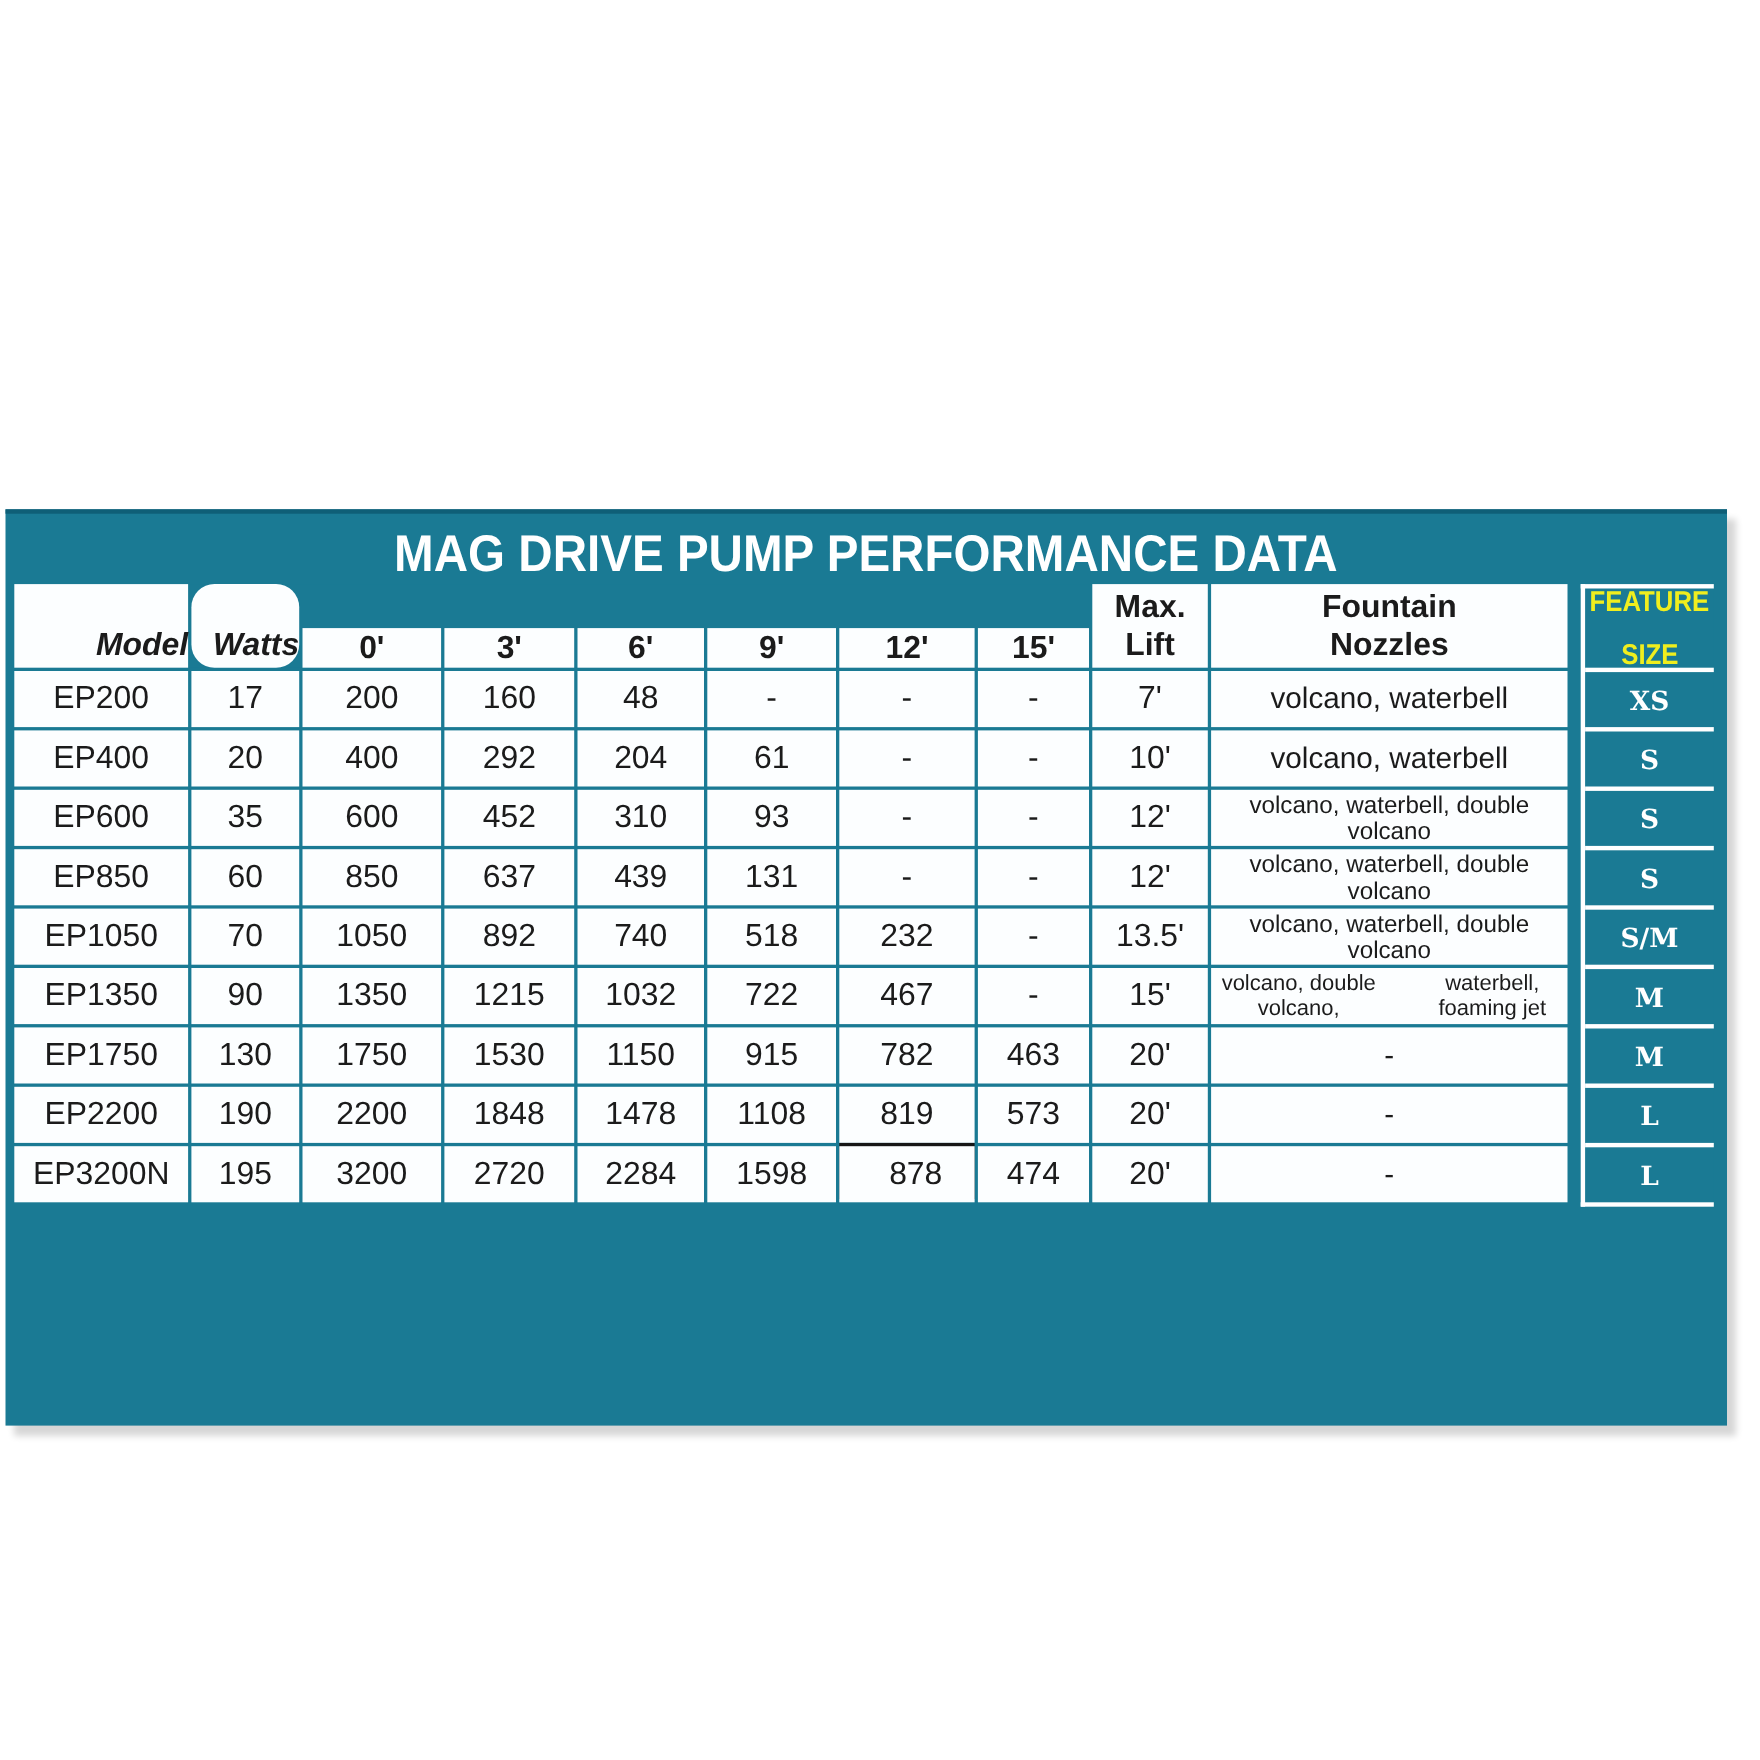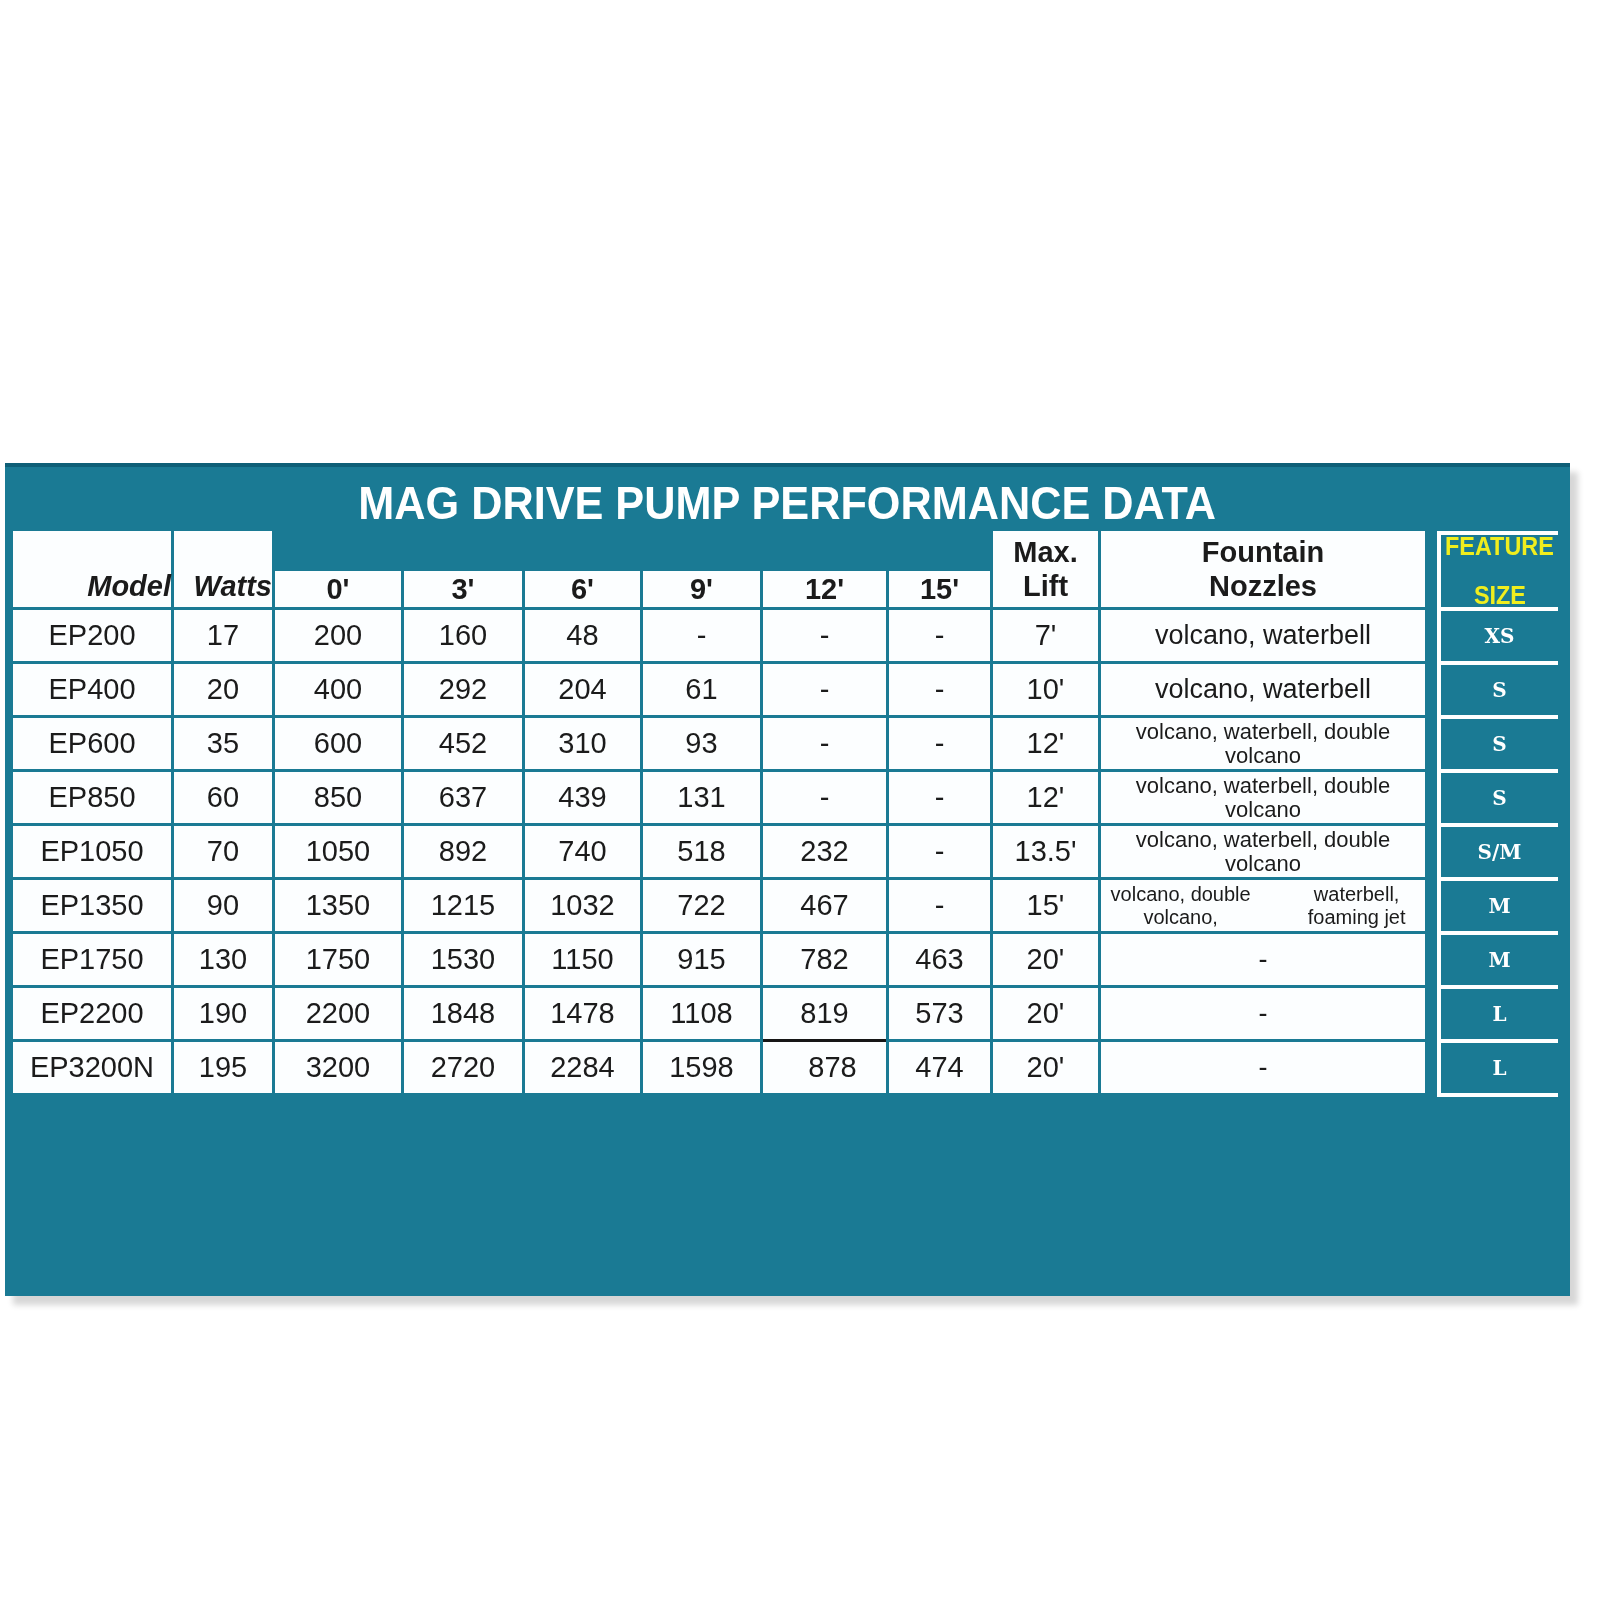--- a/index.html
+++ b/index.html
@@ -36,42 +36,42 @@
 
   .c{
     background:#fcfeff;display:flex;align-items:center;justify-content:center;
     color:#1b1b1b;font-size:29px;line-height:1.05;text-align:center;
   }
   .hdr-grid .c{font-weight:bold;}
   .h-bottom{align-items:flex-end;padding-bottom:6px;box-sizing:border-box;font-style:italic;}
   .h-span{grid-column:3 / span 6;grid-row:1;align-items:flex-end;font-size:31px;padding-bottom:2px;box-sizing:border-box;}
   .h-2row{grid-row:1 / span 2;flex-direction:column;justify-content:center;gap:3px;}
   .h-flow{grid-row:2;}
-  .col1{grid-column:1;} .col2{grid-column:2;} .col9{grid-column:9;} .col10{grid-column:10;}
+  .col1{grid-column:1;} .col2{grid-column:2;border-radius:21px;} .col9{grid-column:9;} .col10{grid-column:10;}
 
   .nz-lg{font-size:27px;}
   .nz-md{font-size:22px;}
   .nz-sm{font-size:20px;line-height:1.12;flex-direction:row;gap:28px;}
   .black-top{box-shadow:0 -3px 0 0 #161616;padding-left:16px;}
 
   
   .feature{
     width:121px;margin-left:12px;box-sizing:border-box;
     border-left:4px solid #ffffff;border-top:4px solid #ffffff;border-bottom:4px solid #ffffff;
     background:#1a7a94;
   }
   .feat-head{
     height:72px;display:flex;flex-direction:column;align-items:center;justify-content:center;
     color:#f0ee1e;font-weight:800;font-size:26px;line-height:1.1;gap:20px;
   }
   .feat-head span{display:inline-block;transform:scaleX(0.9);}
   .feat-cell{
     height:54px;box-sizing:border-box;border-top:4px solid #ffffff;
     display:flex;align-items:center;justify-content:center;
-    color:#ffffff;font-family:"DejaVu Serif",serif;font-weight:bold;font-size:20px;
+    color:#ffffff;font-family:"DejaVu Serif",serif;font-weight:bold;font-size:24px;
   }
 </style>
 </head>
 <body>
 
 <div class="table-wrap">
 
   <div class="title-band">
     <span class="ttl">MAG DRIVE PUMP PERFORMANCE DATA</span>
   </div>

